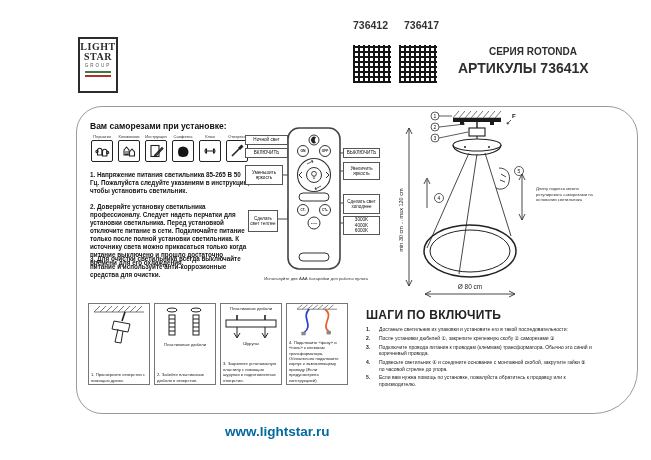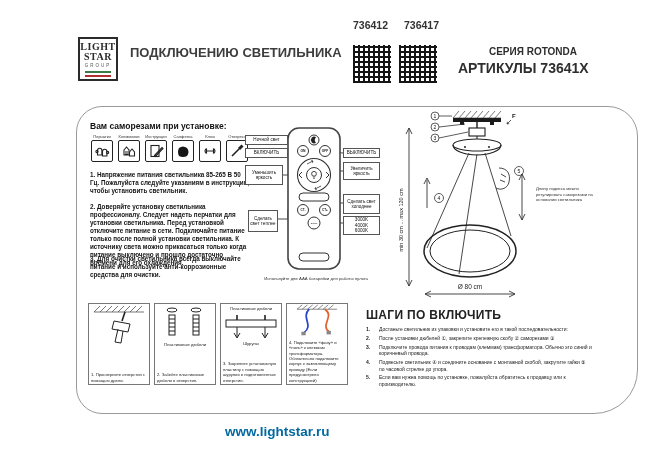--- a/index.html
+++ b/index.html
@@ -1,20 +1,20 @@
 <!DOCTYPE html>
 <html style="--wire-blue: #2946c8; --wire-orange: #e2622e; --logo-green: #3a7d44; --logo-red: #b03030;"><head>
 <meta charset="utf-8">
 <style>
   html,body{margin:0;padding:0;background:#fff;}
   body{width:651px;height:460px;position:relative;overflow:hidden;
        font-family:"Liberation Sans","DejaVu Sans",sans-serif;color:#222;}
   .abs{position:absolute;}
   
-  .logo-box{left:78px;top:37px;width:40px;height:44px;border:2.5px solid #2b2b2b;
+  .logo-box{left:78px;top:37px;width:40px;height:56px;border:2.5px solid #2b2b2b;
             box-sizing:border-box;text-align:center;padding-top:3px;}
   .logo-l1,.logo-l2{font-family:"Liberation Serif","DejaVu Serif",serif;font-weight:bold;
             font-size:10px;line-height:10px;letter-spacing:.5px;color:#2b2b2b;}
   .logo-l3{font-size:4.5px;letter-spacing:2px;line-height:7px;color:#555;}
   .logo-bar{width:26px;height:2.5px;margin:1.5px auto 0;}
   .bar-green{background:var(--logo-green,#3a7d44);}
   .bar-red{background:var(--logo-red,#b03030);}
   .doc-title{left:130px;top:44px;width:240px;font-size:13px;font-weight:bold;
              color:#3d3d3d;line-height:17px;}
   .qr-nums{left:353px;top:19px;width:86px;display:flex;justify-content:space-between;
@@ -73,21 +73,20 @@
 
 <div class="abs logo-box">
   <div class="logo-l1">LIGHT</div>
   <div class="logo-l2">STAR</div>
   <div class="logo-l3">GROUP</div>
   <div class="logo-bar bar-green"></div>
   <div class="logo-bar bar-red"></div>
 </div>
 
 <div class="abs doc-title">
-  <div>ПОДКЛЮЧЕНИЮ СВЕТИЛЬНИКА</div>
 </div>
 
 <div class="abs qr-nums">
   <span>736412</span>
   <span>736417</span>
 </div>
 <div class="abs qr qr1"></div>
 <div class="abs qr qr2"></div>
 
 <div class="abs series">СЕРИЯ ROTONDA</div>

